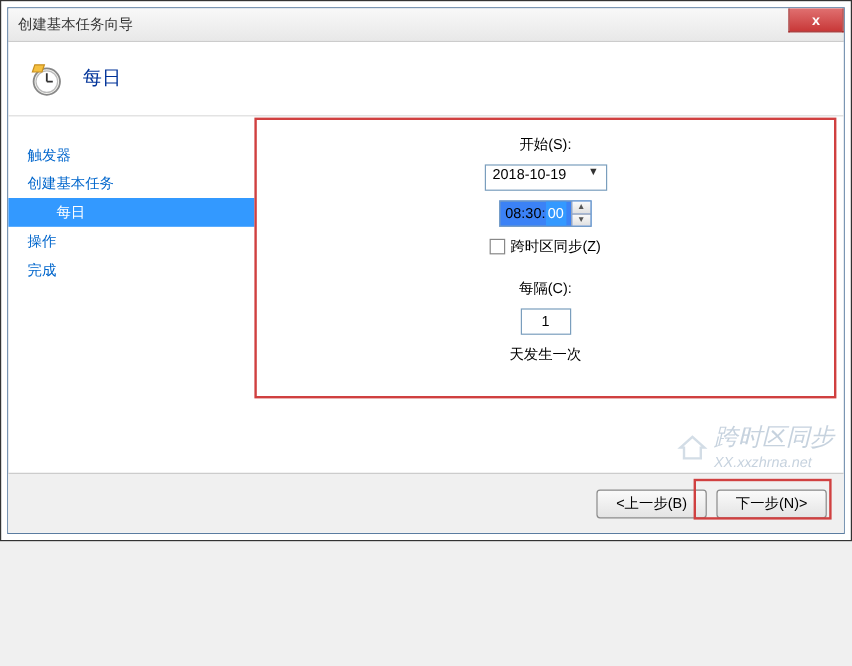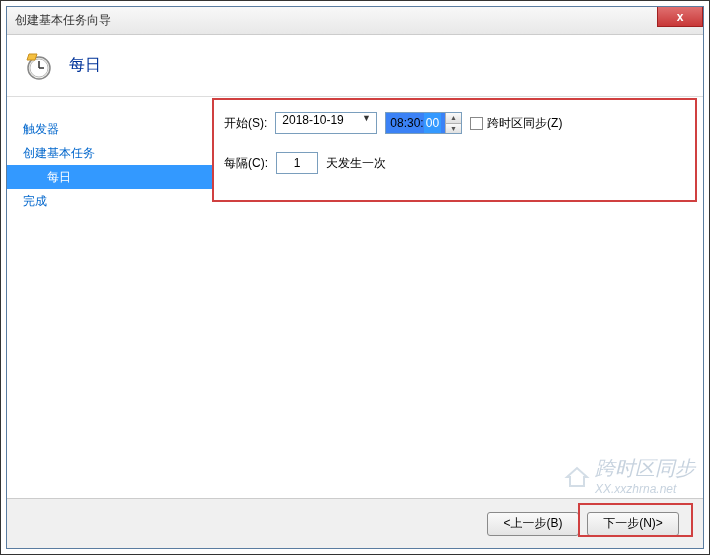--- a/index.html
+++ b/index.html
@@ -6,21 +6,21 @@
     body {
       font-family: "Microsoft YaHei", "SimSun", Tahoma, sans-serif;
       font-size: 12px;
       background: #f0f0f0;
       width: 710px;
       height: 555px;
       position: relative;
     }
     .outer-border {
       width: 710px;
-      height: 555px;
+      height: 451px;
       border: 1px solid #333;
       background: #fff;
       position: relative;
     }
     .window {
       position: absolute;
       left: 5px;
       top: 5px;
       right: 5px;
       bottom: 5px;
@@ -120,20 +120,21 @@
     .highlight-box {
       border: 2px solid #d04040;
       margin-right: 6px;
       padding: 12px 10px 14px 10px;
     }
     .row {
       display: flex;
       align-items: center;
       gap: 8px;
       margin-bottom: 18px;
+      flex-direction: column;
     }
     .row:last-child { margin-bottom: 12px; }
     .label {
       color: #000;
       font-size: 12px;
     }
     .date-picker {
       display: inline-flex;
       align-items: flex-start;
       border: 1px solid #7a9ebd;
@@ -205,21 +206,21 @@
       line-height: 20px;
       text-align: center;
       background: #fff;
     }
     .footer {
       height: 50px;
       border-top: 1px solid #ccc;
       display: flex;
       align-items: center;
       justify-content: flex-end;
-      padding-right: 24px;
+      padding-right: 14px;
       gap: 8px;
       background: #f0f0f0;
     }
     .btn {
       min-width: 92px;
       height: 24px;
       border: 1px solid #8a8a8a;
       background: linear-gradient(to bottom, #fafafa, #e4e4e4);
       border-radius: 3px;
       font-size: 12px;
@@ -274,20 +275,21 @@
           </svg>
         </div>
         <div class="header-title">每日</div>
       </div>
 
       <div class="main-body">
         <div class="sidebar">
           <div class="sidebar-item">触发器</div>
           <div class="sidebar-item">创建基本任务</div>
           <div class="sidebar-item indent selected">每日</div>
+          <div class="sidebar-item">操作</div>
           <div class="sidebar-item">完成</div>
         </div>
 
         <div class="main-panel">
           <div class="highlight-box">
             <div class="row">
               <span class="label">开始(S):</span>
               <div class="date-picker">
                 <span class="dp-text">2018-10-19</span>
                 <span class="dp-arrow">▼</span>

